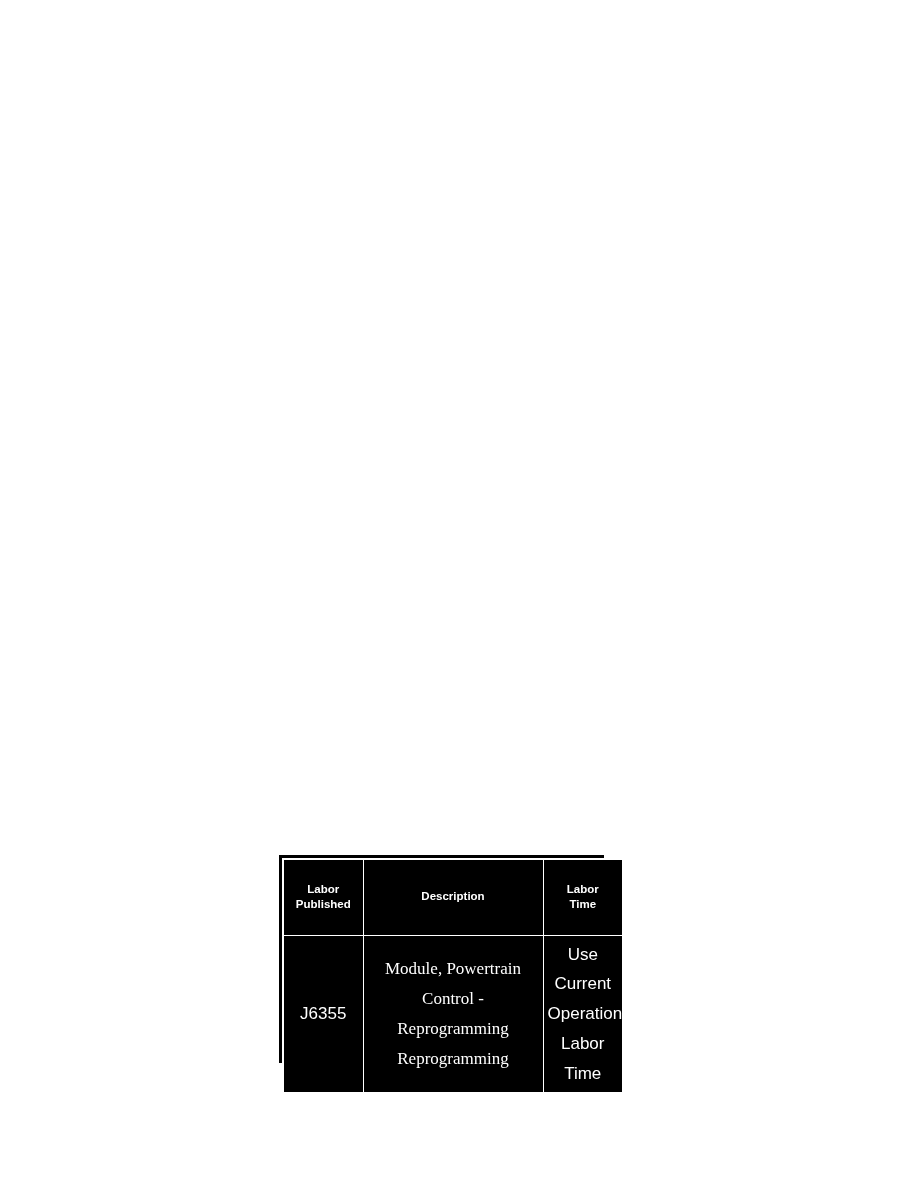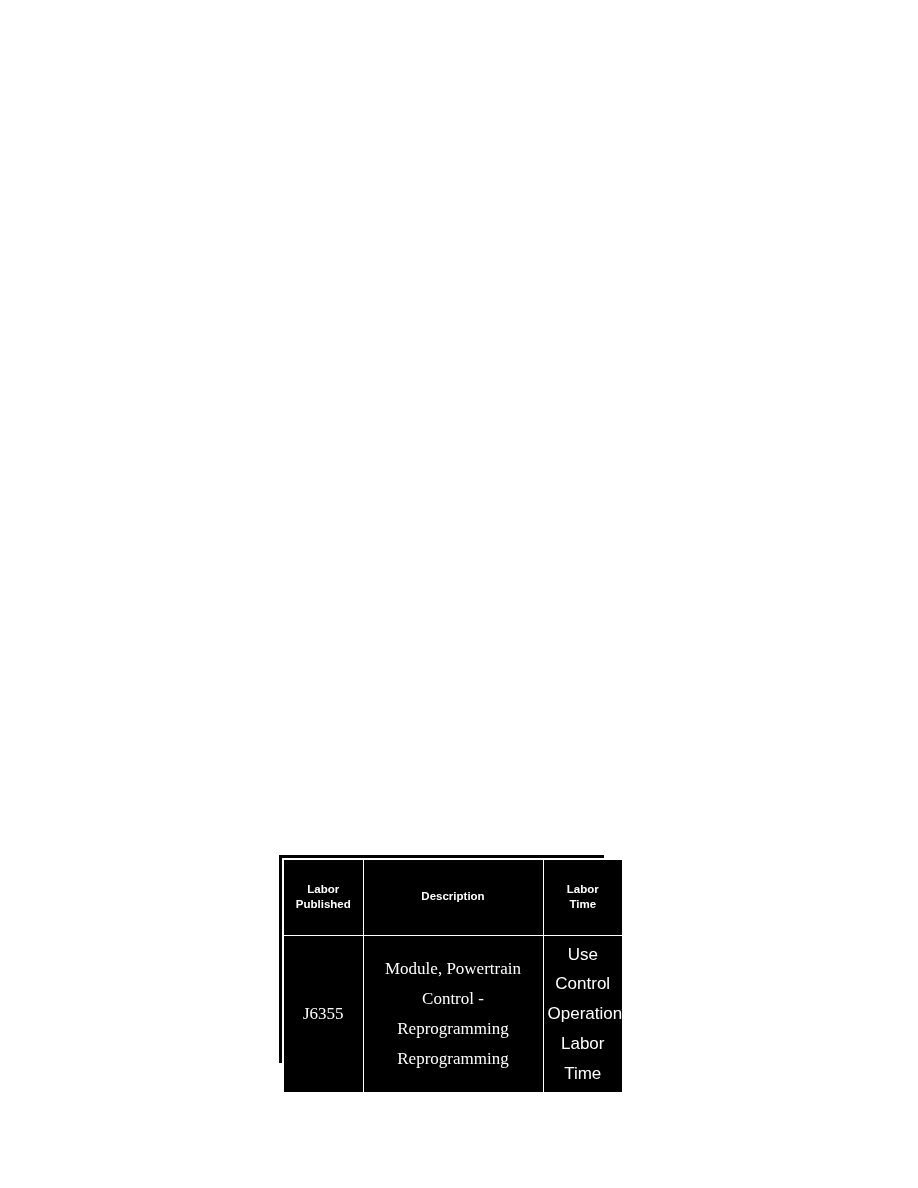--- a/index.html
+++ b/index.html
@@ -63,21 +63,21 @@
   }
 
   .col-op    { width: 80px; }
   .col-desc  { width: 180px; }
   .col-time  { width: 80px; }
 
   .head-row { height: 76px; }
   .body-row { height: 124px; }
 
   
-  .cell-op       { font-size: 12px; line-height: 1.4; font-family: Liberation Serif, serif; }
+  .cell-op       { font-size: 12px; line-height: 1.4; }
   .cell-desc     { font-size: 12px; line-height: 1.75; padding-left: 8px; padding-right: 8px; font-family: Liberation Serif, serif; }
   .cell-time     { font-size: 12px; line-height: 1.85; }
 
   .th-time { text-align: left; padding-left: 7px; }
 
   .stack-line { display: block; }
 </style>
 </head>
 <body>
 
@@ -99,21 +99,21 @@
     <tbody>
       <tr class="body-row">
         <td class="col-op cell-op">J6355</td>
         <td class="col-desc cell-desc">
           <span class="stack-line">Module, Powertrain</span>
           <span class="stack-line">Control - Reprogramming</span>
           <span class="stack-line">Reprogramming</span>
         </td>
         <td class="col-time cell-time">
           <span class="stack-line">Use</span>
-          <span class="stack-line">Control</span>
+          <span class="stack-line">Current</span>
           <span class="stack-line">Operation</span>
           <span class="stack-line">Labor</span>
           <span class="stack-line">Time</span>
         </td>
       </tr>
     </tbody>
   </table>
 </div>
 
 </body></html>

